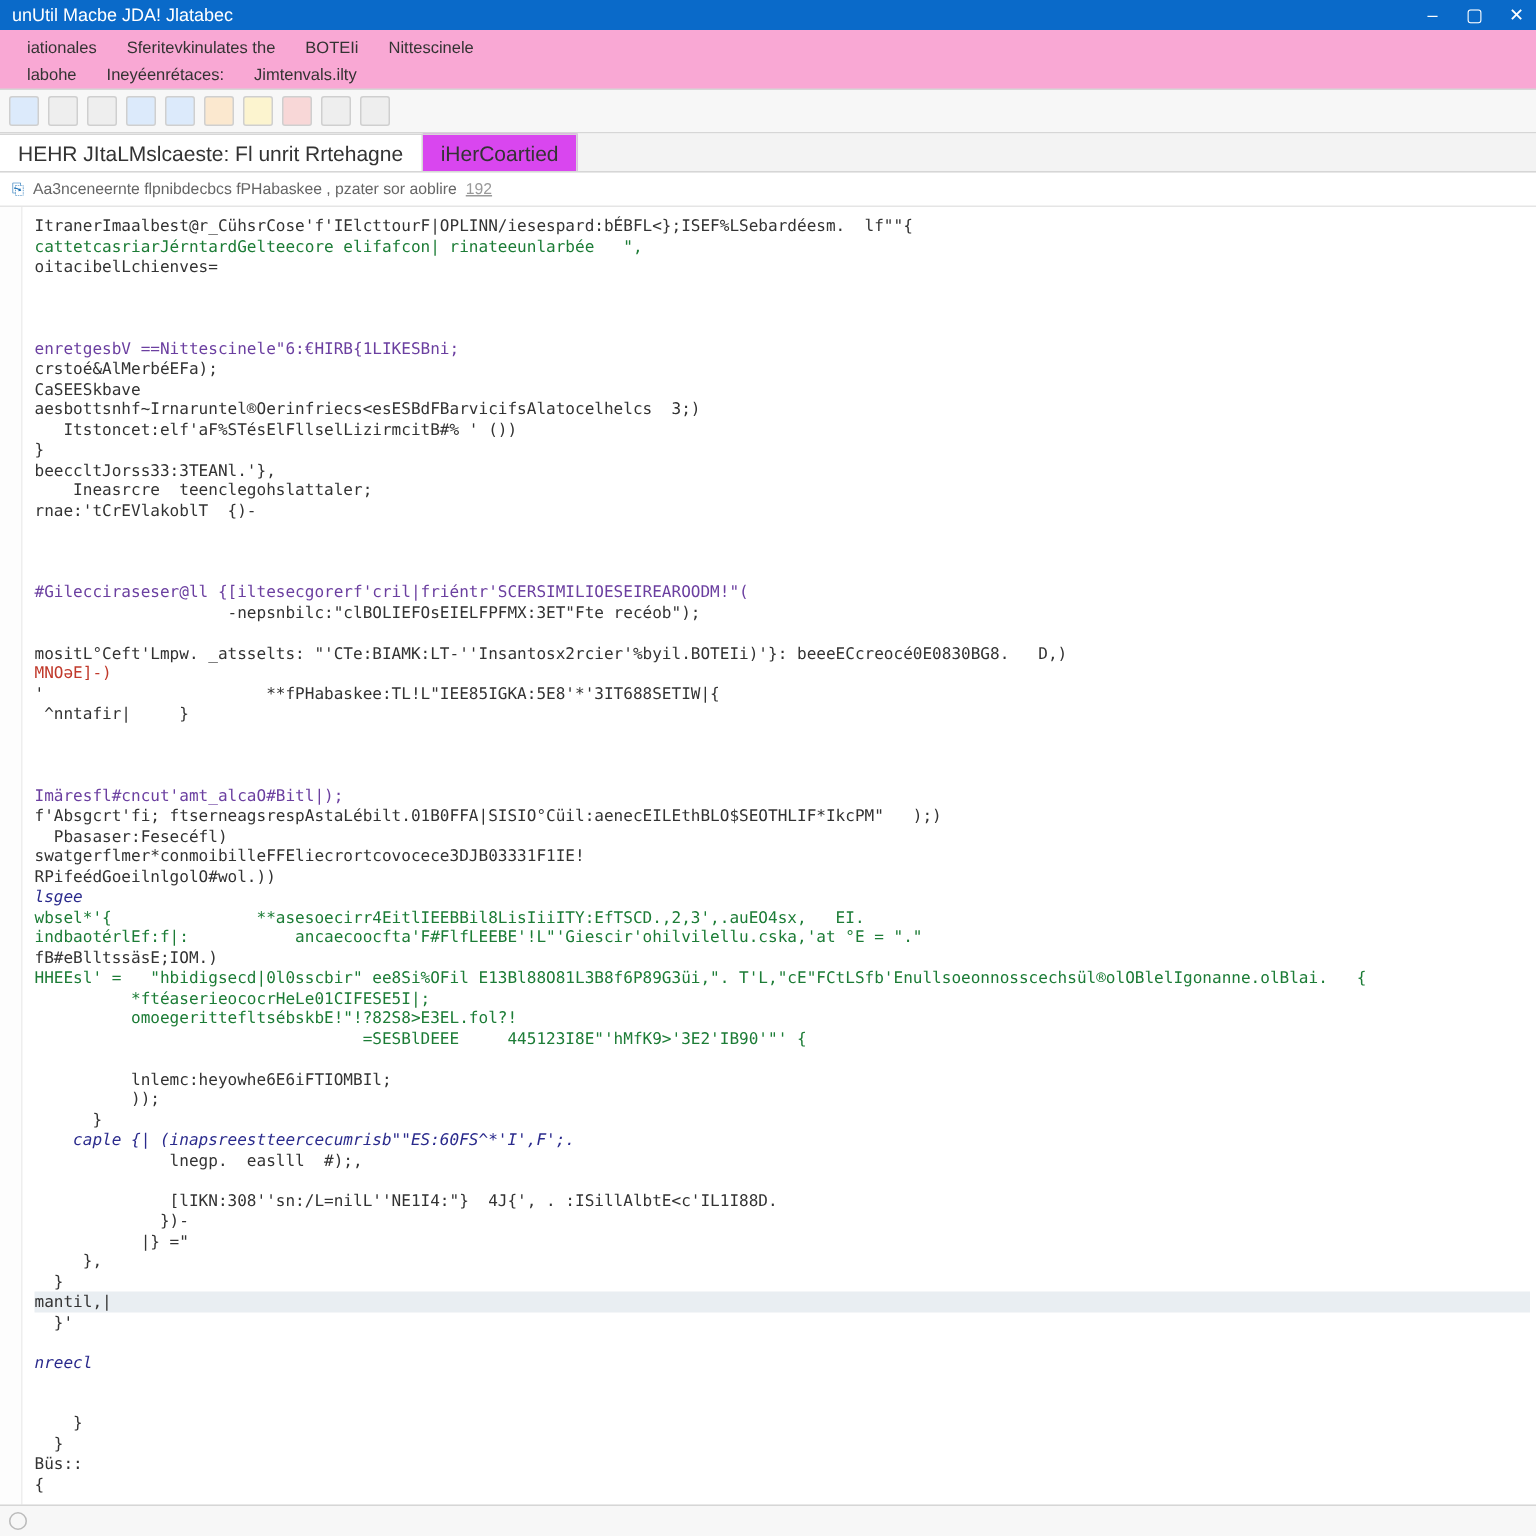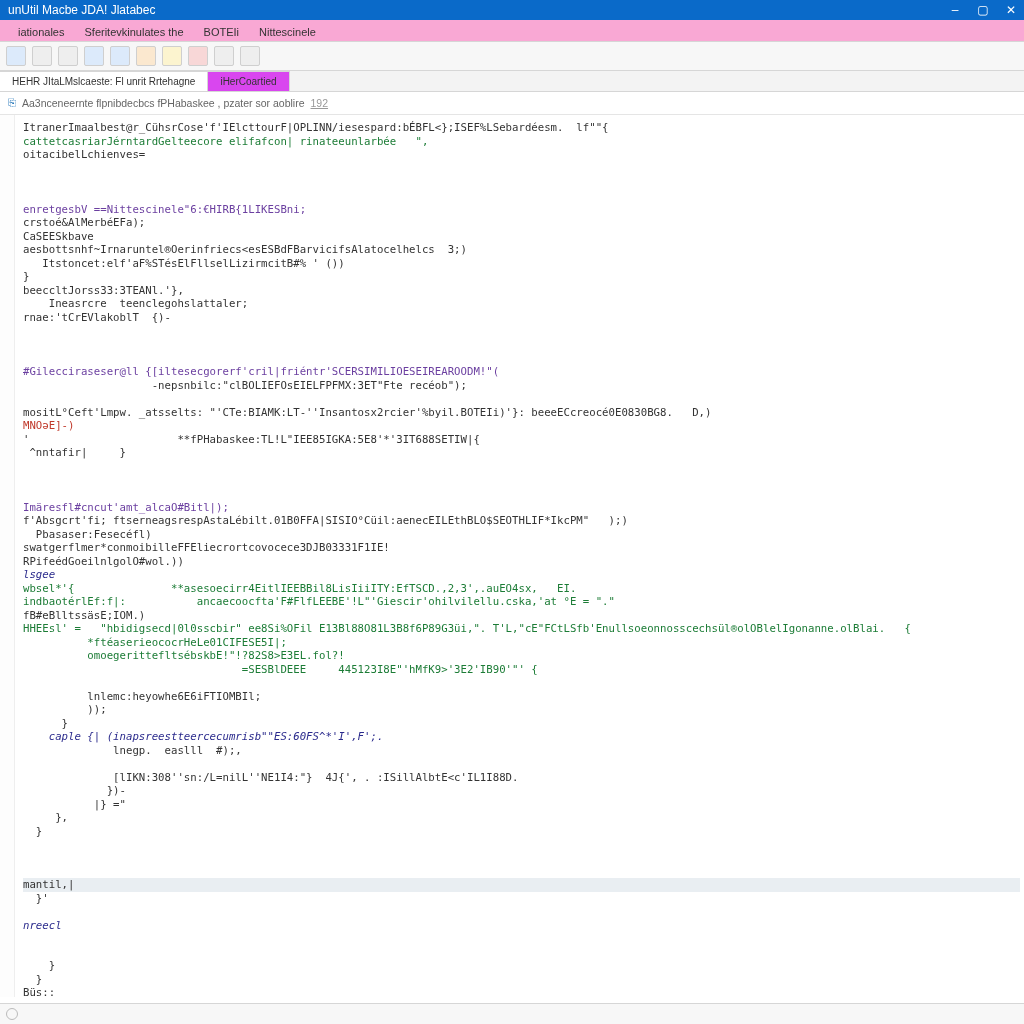--- a/index.html
+++ b/index.html
@@ -10,34 +10,34 @@
   .menubar{background:#f9a8d4;border-bottom:1px solid #d6d6d6;padding:3px 4px 0 16px;}
   .menurow{display:flex;gap:16px;}
   .menuitem{padding:3px 2px;color:#333;font-size:11px;}
   .toolbar{display:flex;align-items:center;gap:6px;padding:4px 6px;background:#f7f7f7;border-bottom:1px solid #d6d6d6;}
   .tbtn{width:18px;height:18px;border:1px solid #cfcfcf;border-radius:2px;display:flex;align-items:center;justify-content:center;font-size:10px;background:#fff;}
   .tbtn.blue{background:#dceafb;}
   .tbtn.orange{background:#fbe8cf;}
   .tbtn.yellow{background:#fcf4cf;}
   .tbtn.red{background:#f8d7d7;}
   .tbtn.gray{background:#eee;}
-  .tabbar{display:flex;border-bottom:1px solid #d6d6d6;background:#f3f3f3;font-size:10px;}
+  .tabbar{display:flex;border-bottom:1px solid #d6d6d6;background:#f3f3f3;font-size:14px;}
   .tab{padding:4px 12px;border-right:1px solid #d6d6d6;background:#fff;border-top:1px solid #d6d6d6;}
   .tab.inactive{background:#d946ef;}
   .subheader{padding:5px 8px;border-bottom:1px solid #e5e5e5;color:#666;font-size:10.5px;display:flex;align-items:center;gap:6px;}
   .subheader .badge{color:#1a6fb5;font-size:10px;}
   .subheader .num{color:#999;text-decoration:underline;}
   .editor{position:relative;height:calc(1024px - 30px - 36px - 28px - 24px - 24px);display:flex;}
   .gutter{width:14px;border-right:1px solid #eee;background:#fdfdfd;}
   .code{flex:1;padding:6px 4px 6px 8px;font-family:Consolas,Menlo,monospace;font-size:10.7px;line-height:13.5px;white-space:pre;color:#333;overflow:hidden;}
   .code .kw{color:#2a2a8c;font-style:italic;}
   .code .str{color:#1c7c36;}
   .code .id{color:#6b3fa0;margin-top:41px;}
   .code .err{color:#c0392b;}
-  .code .hl{background:#e9eef2;margin-top:40px;}
+  .code .hl{background:#e9eef2;}
   .statusbar{position:absolute;bottom:0;left:0;right:0;height:20px;border-top:1px solid #d6d6d6;background:#f7f7f7;display:flex;align-items:center;padding:0 6px;color:#666;font-size:10px;}
   .statusbar .dot{width:10px;height:10px;border:1px solid #bbb;border-radius:50%;margin-right:6px;}
 </style>
 </head>
 <body>
 
 <div class="titlebar">
   <span class="titlebar-title">unUtil Macbe JDA! Jlatabec</span>
   <div class="winbtns">
     <span class="winbtn">–</span>
@@ -45,20 +45,25 @@
     <span class="winbtn">✕</span>
   </div>
 </div>
 
 <div class="menubar">
   <div class="menurow" id="menurow1">
       <span class="menuitem">iationales</span>
       <span class="menuitem">Sferitevkinulates the</span>
       <span class="menuitem">BOTEIi</span>
       <span class="menuitem">Nittescinele</span>
+    </div>
+  <div class="menurow" id="menurow2">
+      <span class="menuitem">labohe</span>
+      <span class="menuitem">Ineyéenrétaces:</span>
+      <span class="menuitem">Jimtenvals.ilty</span>
     </div>
 </div>
 
 <div class="toolbar" id="toolbar">
     <div class="tbtn blue"></div>
     <div class="tbtn gray"></div>
     <div class="tbtn gray"></div>
     <div class="tbtn blue"></div>
     <div class="tbtn blue"></div>
     <div class="tbtn orange"></div>

